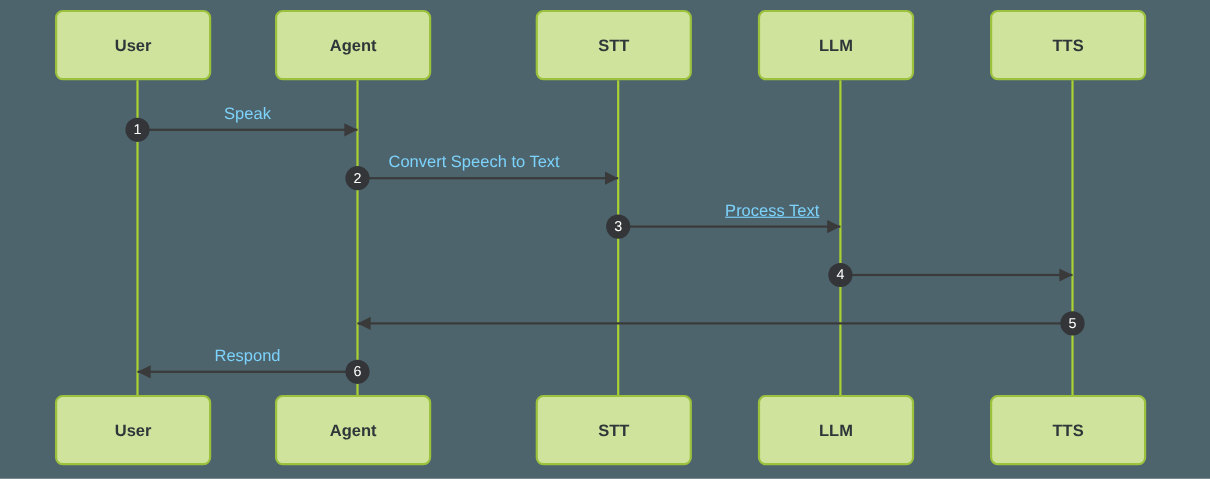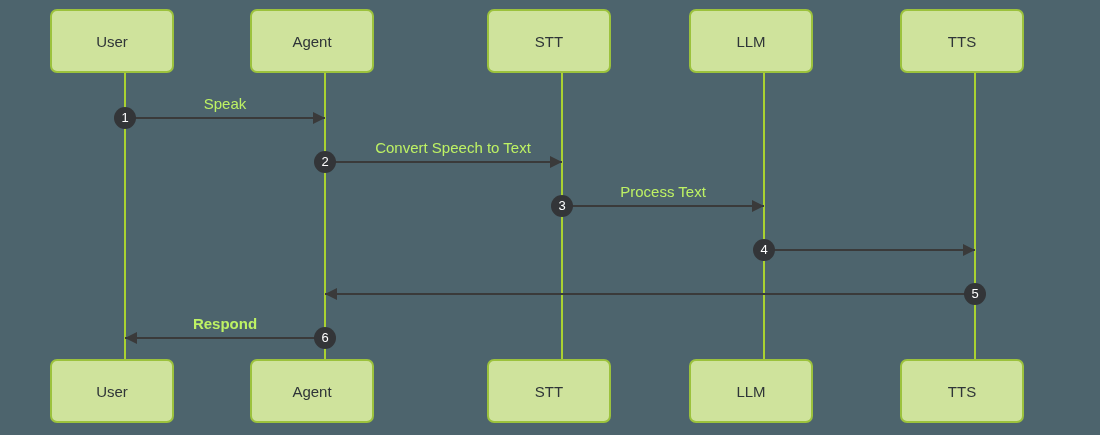--- a/index.html
+++ b/index.html
@@ -7,30 +7,31 @@
     position: relative;
     width: 1100px;
     height: 435px;
     background: var(--bg, #4d646d);
     overflow: hidden;
     font-family: "Liberation Sans", sans-serif;
   }
   .actor-box {
     position: absolute;
     box-sizing: border-box;
-    width: 124px;
+    width: 142px;
     height: 64px;
     background: var(--fill, #cfe39c);
     border: 2px solid var(--border, #9cc23d);
     border-radius: 7px;
     display: flex;
     align-items: center;
     justify-content: center;
     font-size: 15px;
     color: #2f3538;
+    font-weight: bold;
   }
   .lifeline {
     position: absolute;
     width: 2px;
     background: var(--lifeline, #aad231);
   }
   .msg-line {
     position: absolute;
     height: 2px;
     background: var(--arrow, #3a3a3a);
@@ -51,21 +52,21 @@
     color: var(--badge-text, #ffffff);
     font-size: 13px;
     line-height: 22px;
     text-align: center;
   }
   .msg-label {
     position: absolute;
     transform: translateX(-50%);
     font-size: 15px;
     line-height: 17px;
-    color: #bef264;
+    color: #7dd3fc;
     white-space: nowrap;
   }
 </style>
 </head>
 <body>
 
 <div id="canvas" style="--bg: #4d646d; --fill: #cfe39c; --border: #9cc23d; --lifeline: #aad231; --arrow: #3a3a3a; --badge: #333538; --badge-text: #ffffff;">
     <div class="lifeline" style="left: 124px; top: 73px; height: 287px;"></div>
     <div class="lifeline" style="left: 324px; top: 73px; height: 287px;"></div>
     <div class="lifeline" style="left: 561px; top: 73px; height: 287px;"></div>
@@ -80,29 +81,29 @@
     <div class="actor-box" style="left: 689px; top: 9px;">LLM</div>
     <div class="actor-box" style="left: 689px; top: 359px;">LLM</div>
     <div class="actor-box" style="left: 900px; top: 9px;">TTS</div>
     <div class="actor-box" style="left: 900px; top: 359px;">TTS</div>
     <div class="msg-line" style="left: 125px; top: 117px; width: 200px;"></div>
     <div class="arrowhead right" style="left: 313px; top: 112px;"></div>
     <div class="msg-label" style="left: 225px; top: 95px;">Speak</div>
     <div class="badge" style="left: 114px; top: 107px;">1</div>
     <div class="msg-line" style="left: 325px; top: 161px; width: 237px;"></div>
     <div class="arrowhead right" style="left: 550px; top: 156px;"></div>
-    <div class="msg-label" style="left: 453px; top: 139px;">Convert Speech to Text</div>
+    <div class="msg-label" style="left: 431px; top: 139px;">Convert Speech to Text</div>
     <div class="badge" style="left: 314px; top: 151px;">2</div>
     <div class="msg-line" style="left: 562px; top: 205px; width: 202px;"></div>
     <div class="arrowhead right" style="left: 752px; top: 200px;"></div>
-    <div class="msg-label" style="left: 663px; top: 183px;">Process Text</div>
+    <div class="msg-label" style="left: 702px; top: 183px; text-decoration: underline;">Process Text</div>
     <div class="badge" style="left: 551px; top: 195px;">3</div>
     <div class="msg-line" style="left: 764px; top: 249px; width: 211px;"></div>
     <div class="arrowhead right" style="left: 963px; top: 244px;"></div>
     <div class="badge" style="left: 753px; top: 239px;">4</div>
     <div class="msg-line" style="left: 325px; top: 293px; width: 650px;"></div>
     <div class="arrowhead left" style="left: 325px; top: 288px;"></div>
     <div class="badge" style="left: 964px; top: 283px;">5</div>
     <div class="msg-line" style="left: 125px; top: 337px; width: 200px;"></div>
     <div class="arrowhead left" style="left: 125px; top: 332px;"></div>
-    <div class="msg-label" style="left: 225px; top: 315px; font-weight: bold;">Respond</div>
+    <div class="msg-label" style="left: 225px; top: 315px;">Respond</div>
     <div class="badge" style="left: 314px; top: 327px;">6</div>
   </div>
 
 </body></html>

